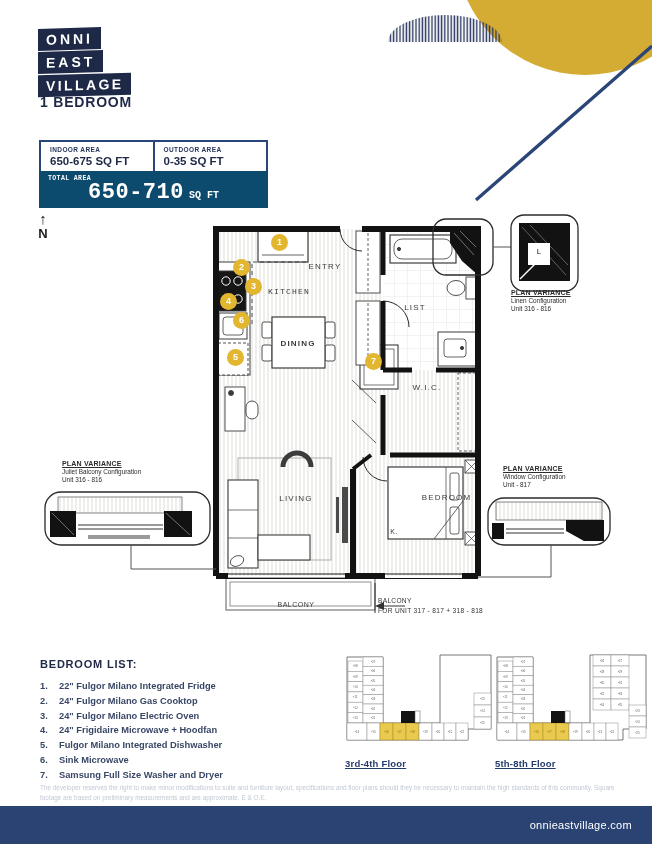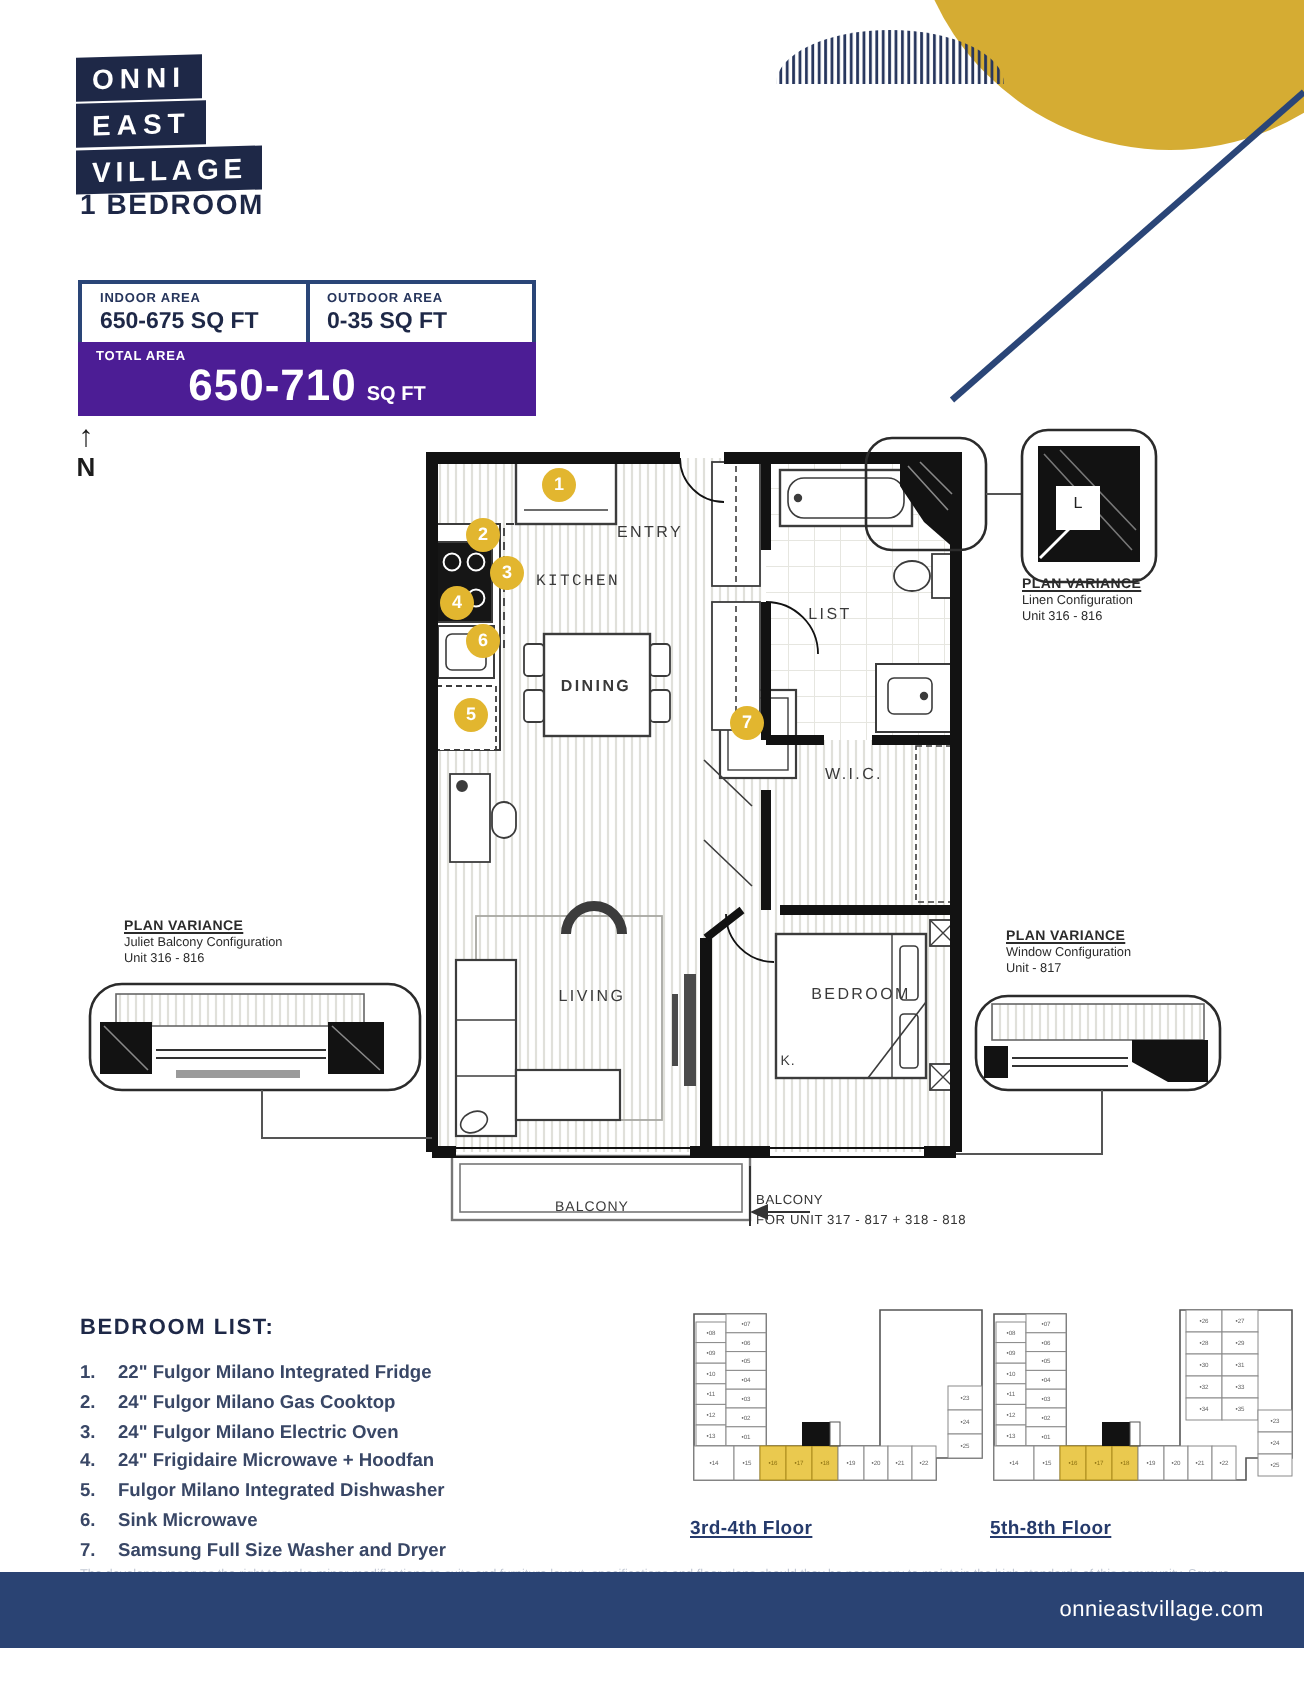--- a/index.html
+++ b/index.html
@@ -54,21 +54,21 @@
   .feat-item{color:#394766;margin-bottom:4.8px;}
   .feat-num{width:9px;flex:none;}
   
   .keyplan{position:absolute;}
   .kp1{left:345px;top:653px;}
   .kp2{left:495px;top:653px;}
   .kp-caption{margin-top:9px;font-size:9.5px;font-weight:bold;color:#253a6b;letter-spacing:0.2px;text-decoration:underline;}
   
   .disclaimer{position:absolute;left:40px;top:783px;width:585px;font-size:6.4px;line-height:1.6;
               color:#c2c8d4;white-space:pre-line;}
-  .footer{position:absolute;left:0;top:786px;width:652px;height:38px;}
+  .footer{position:absolute;left:0;top:806px;width:652px;height:38px;}
   .site{position:absolute;right:20px;top:0;line-height:38px;color:#ffffff;font-size:11px;letter-spacing:0.3px;}
 </style>
 </head>
 <body>
 
 <div class="page">
 
   <div class="deco-circle" style="background:#d5ac33;"></div>
   <svg class="deco-dome" width="118" height="36" viewBox="0 0 118 36">
     <defs>
@@ -96,21 +96,21 @@
     <div class="area-top">
       <div class="area-cell first">
         <div class="area-label">INDOOR AREA</div>
         <div class="area-value">650-675 SQ FT</div>
       </div>
       <div class="area-cell">
         <div class="area-label">OUTDOOR AREA</div>
         <div class="area-value">0-35 SQ FT</div>
       </div>
     </div>
-    <div class="area-total" style="background:#4c1d95;">
+    <div class="area-total" style="background:#0c4a6e;font-family:Liberation Mono, monospace;">
       <span class="total-label">TOTAL AREA</span>
       <span class="total-value"><span class="total-big">650-710</span><span class="total-unit">SQ FT</span></span>
     </div>
   </div>
 
   <div class="compass">
     <div class="arrow">↑</div>
     <div class="nletter">N</div>
   </div>
 
@@ -268,21 +268,21 @@
       <polygon points="345,401 354,397 354,405" fill="#333" stroke="none"></polygon>
     </g>
   </svg>
 
   <div class="plan-label" style="left:325px;top:266px;">ENTRY</div>
   <div class="plan-label" style="left:289px;top:291px;font-family:Liberation Mono, monospace;">KITCHEN</div>
   <div class="plan-label" style="left:415px;top:307px;">LIST</div>
   <div class="plan-label" style="left:298px;top:343px;font-weight:bold;">DINING</div>
   <div class="plan-label" style="left:427px;top:387px;">W.I.C.</div>
   <div class="plan-label" style="left:296px;top:498px;">LIVING</div>
-  <div class="plan-label" style="left:418px;top:497px;padding-left:25px;">BEDROOM</div>
+  <div class="plan-label" style="left:434px;top:497px;padding-left:25px;">BEDROOM</div>
   <div class="plan-label small" style="left:296px;top:604px;">BALCONY</div>
   <div class="plan-label small" style="left:394px;top:531px;">K.</div>
   <div class="linen-tag">L</div>
 
   <div class="marker" style="left:271px;top:234px;">1</div>
   <div class="marker" style="left:233px;top:259px;">2</div>
   <div class="marker" style="left:245px;top:278px;">3</div>
   <div class="marker" style="left:220px;top:293px;">4</div>
   <div class="marker" style="left:227px;top:349px;">5</div>
   <div class="marker" style="left:233px;top:312px;">6</div>

